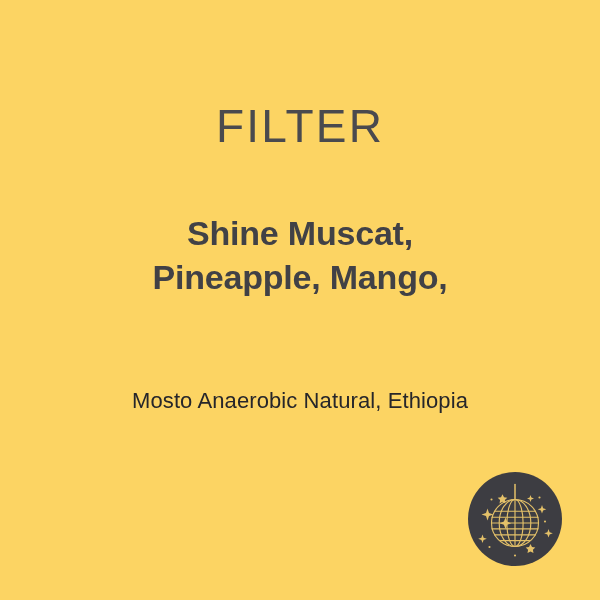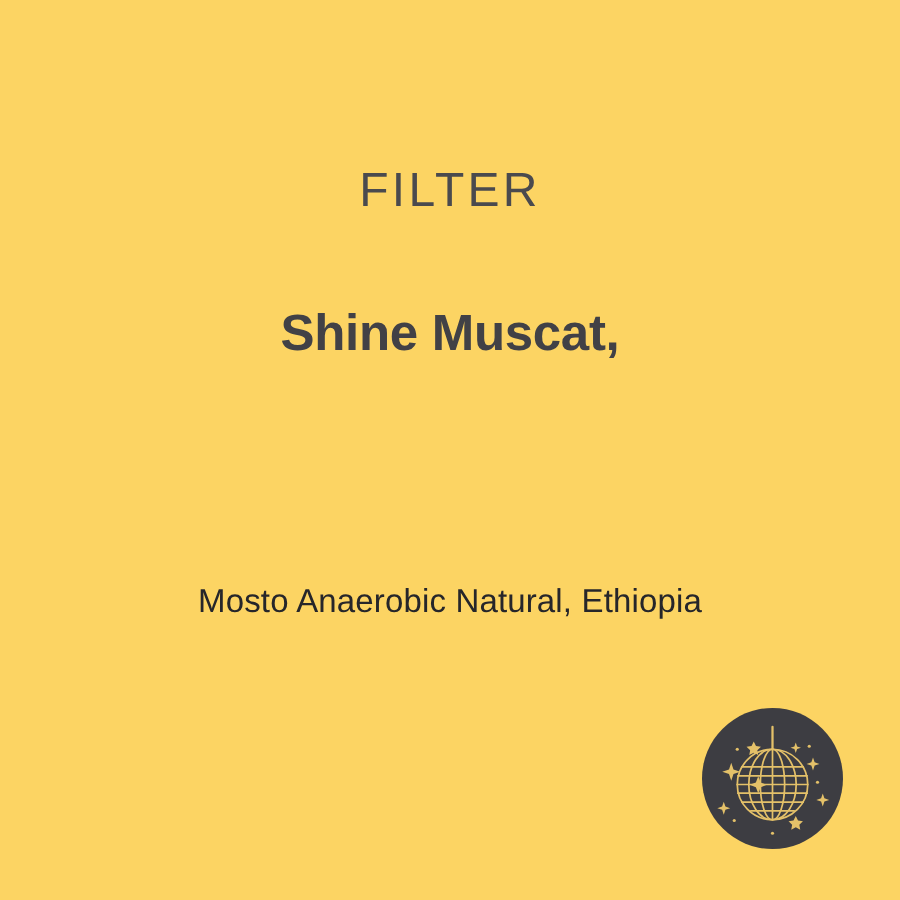--- a/index.html
+++ b/index.html
@@ -29,32 +29,32 @@
     top: 0;
     width: 600px;
     text-align: center;
   }
 
   .category {
     position: absolute;
     left: 0;
     top: 101px;
     width: 600px;
-    font-size: 32px;
+    font-size: 46px;
     font-weight: 400;
     letter-spacing: 2.2px;
     color: #4A4A4E;
     line-height: 50px;
     white-space: nowrap;
   }
 
   .notes {
     position: absolute;
     left: 50px;
-    top: 200px;
+    top: 211px;
     width: 500px;
     font-size: 34px;
     font-weight: 700;
     letter-spacing: -0.2px;
     color: #414146;
     line-height: 44px;
   }
 
   .origin {
     position: absolute;
@@ -86,20 +86,21 @@
 <body>
 
 <div class="card">
 
   <div class="content">
 
     <div class="category">FILTER</div>
 
     <div class="notes">
       <div>Shine Muscat,</div>
+      <div>Pineapple, Mango,</div>
     </div>
 
     <div class="origin">Mosto Anaerobic Natural, Ethiopia</div>
 
   </div>
 
   <div class="badge">
     <svg viewBox="0 0 94 94" xmlns="http://www.w3.org/2000/svg">
       <circle cx="47" cy="47" r="47" fill="#3D3D42"></circle>
 

